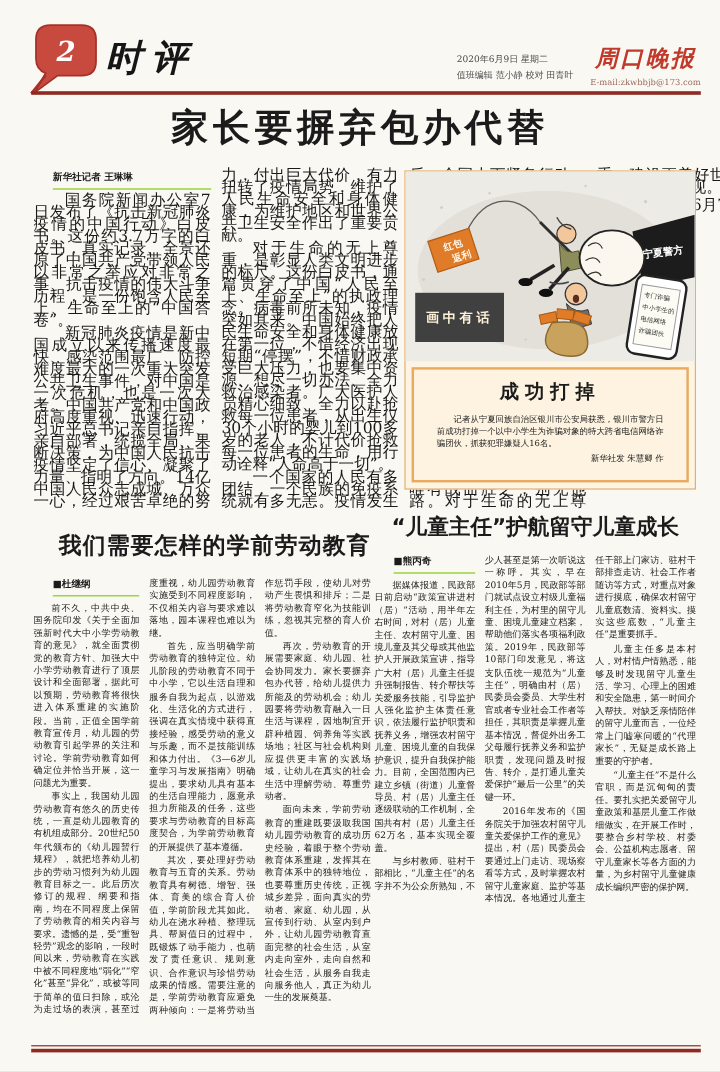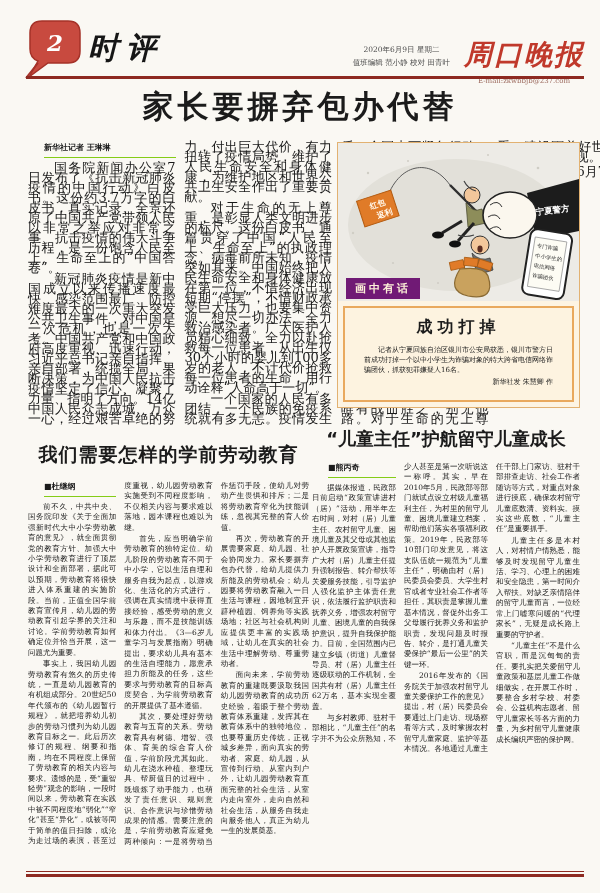--- a/index.html
+++ b/index.html
@@ -4,52 +4,52 @@
 <title></title>
 <style>
   html,body{margin:0;padding:0;background:#dedcd6;}
   .page{position:relative;width:600px;height:893px;background:#faf8f3;overflow:hidden;
         font-family:"DejaVu Serif",serif;color:#1b1b1b;}
   
   .badge{position:absolute;left:24px;top:18px;}
   .section-title{position:absolute;left:88px;top:28px;font-size:30px;font-weight:bold;
         font-style:italic;letter-spacing:8px;color:#161616;}
   .header-right{position:absolute;right:16px;top:36px;display:flex;gap:14px;align-items:flex-start;}
-  .dateblock{font-size:7.5px;color:#4c4c4c;line-height:13px;margin-top:7px;white-space:nowrap;text-align:center;}
+  .dateblock{font-size:7.5px;color:#4c4c4c;line-height:13px;margin-top:7px;white-space:nowrap;}
   .masthead{text-align:center;}
-  .masthead-name{font-size:28px;color:#c0392b;font-weight:bold;font-style:italic;letter-spacing:2px;}
+  .masthead-name{font-size:19px;color:#c0392b;font-weight:bold;font-style:italic;letter-spacing:2px;}
   .masthead-email{font-size:7px;color:#9c6a5e;margin-top:3px;}
   .header-rule{position:absolute;left:26px;right:16px;top:76px;height:3px;background:#8e2a21;}
   
   .headline1{position:absolute;left:0;right:0;top:86px;text-align:center;font-size:31px;
         font-weight:bold;letter-spacing:4px;}
   
   .article1{position:absolute;left:28px;top:142px;width:304px;height:286px;}
   .a1-cols{column-count:2;column-gap:9px;height:286px;column-fill:auto;}
   .byline{font-weight:bold;font-size:8px;border-bottom:1px solid #84cc16;
         padding-bottom:4px;margin-bottom:5px;margin-left:16px;}
   .a1-cols p{font-size:13px;line-height:10px;text-indent:2em;margin:0 0 1px;
         text-align:justify;color:#191919;}
   .a1-cols p:last-child{text-align:right;text-indent:0;margin-top:5px;}
   
   .cartoon-box{position:absolute;left:337px;top:142px;width:243px;height:266px;
         border:1px solid #e2b171;background:#fdf4e3;box-sizing:border-box;}
   .cartoon-art{position:relative;height:158px;background:#edebe6;overflow:hidden;}
-  .huazhong-label{position:absolute;left:8px;bottom:2px;background:#701a75;color:#fdf2d8;
-        font-weight:bold;font-size:11px;letter-spacing:3px;padding:3px 9px;
+  .huazhong-label{position:absolute;left:8px;bottom:16px;background:#404040;color:#fdf2d8;
+        font-weight:bold;font-size:11px;letter-spacing:3px;padding:13px 9px;
         font-family:"DejaVu Sans",sans-serif;}
   .caption-panel{margin:5px;border:2px solid #e9a95e;background:#fdf3e0;
         padding:7px 19px 6px;box-sizing:border-box;height:96px;}
   .caption-title{text-align:center;font-size:16px;font-weight:bold;letter-spacing:5px;margin:2px 0 7px;}
   .caption-text{font-size:7px;line-height:10px;text-indent:2em;text-align:justify;}
   .caption-credit{font-size:7px;text-align:right;margin-top:2px;}
   
   .article2{position:absolute;left:28px;top:442px;width:281px;}
   .article3{position:absolute;left:312px;top:427px;width:268px;}
-  .headline2{text-align:center;font-size:19px;font-weight:bold;letter-spacing:1px;
+  .headline2{text-align:right;font-size:19px;font-weight:bold;letter-spacing:1px;
         font-family:"DejaVu Sans",sans-serif;margin:0 0 13px;}
   .headline3{text-align:center;font-size:18px;font-weight:bold;letter-spacing:0px;
         font-family:"DejaVu Sans",sans-serif;margin:0 0 11px;}
   .cols3{column-count:3;column-gap:8px;}
   .cols3 p{font-size:7.5px;line-height:10.4px;text-indent:2em;margin:0 0 1px;
         text-align:justify;color:#191919;}
   
   .bottom-rule-thin{position:absolute;left:26px;right:16px;top:871px;height:1px;background:#8e2a21;}
   .bottom-rule-thick{position:absolute;left:26px;right:16px;top:874px;height:3px;background:#8e2a21;}
 </style>
@@ -67,21 +67,21 @@
   </div>
   <div class="section-title">时评</div>
 
   <div class="header-right">
     <div class="dateblock">
       <div>2020年6月9日 星期二</div>
       <div>值班编辑 范小静 校对 田青叶</div>
     </div>
     <div class="masthead">
       <div class="masthead-name">周口晚报</div>
-      <div class="masthead-email">E-mail:zkwbbjb@237.com</div>
+      <div class="masthead-email">E-mail:zkwbbjb@173.com</div>
     </div>
   </div>
   <div class="header-rule"></div>
 
   <div class="headline1">家长要摒弃包办代替</div>
 
   <div class="article1">
     <div class="a1-cols">
       <div class="byline">新华社记者 王琳琳</div>
     <p>国务院新闻办公室7日发布了《抗击新冠肺炎疫情的中国行动》白皮书。这份约3.7万字的白皮书，真实记录、全景还原了中国共产党带领人民以非常之举应对非常之事、抗击疫情的伟大斗争历程，是一份饱含人民至上、生命至上的“中国答卷”。</p>

